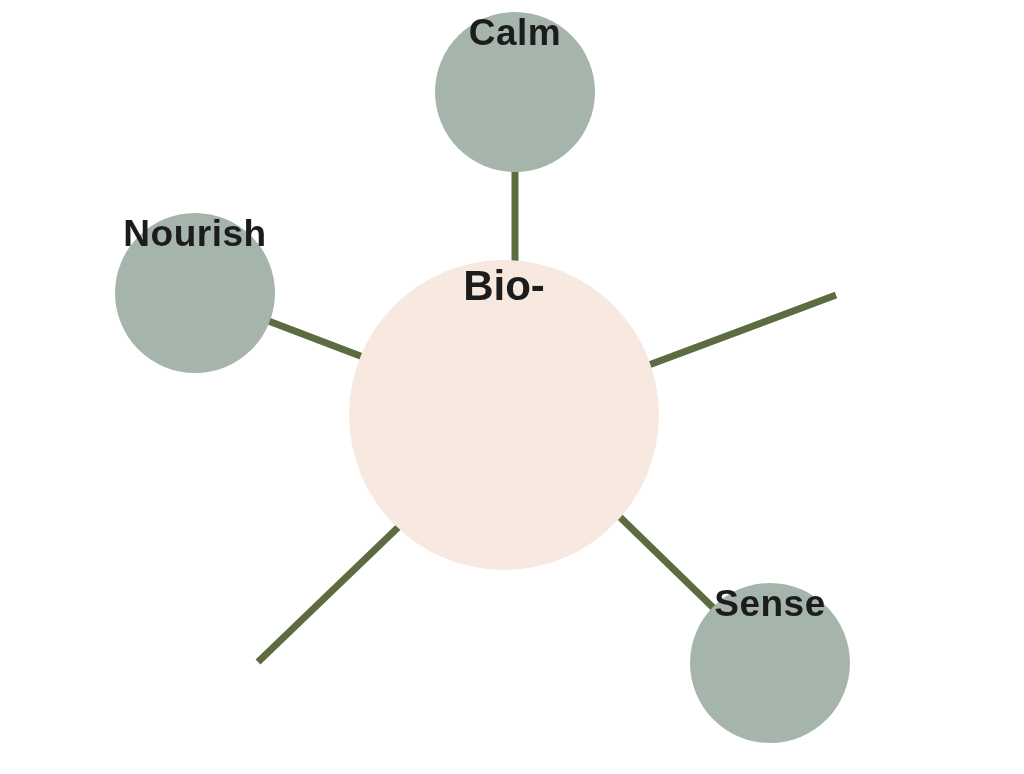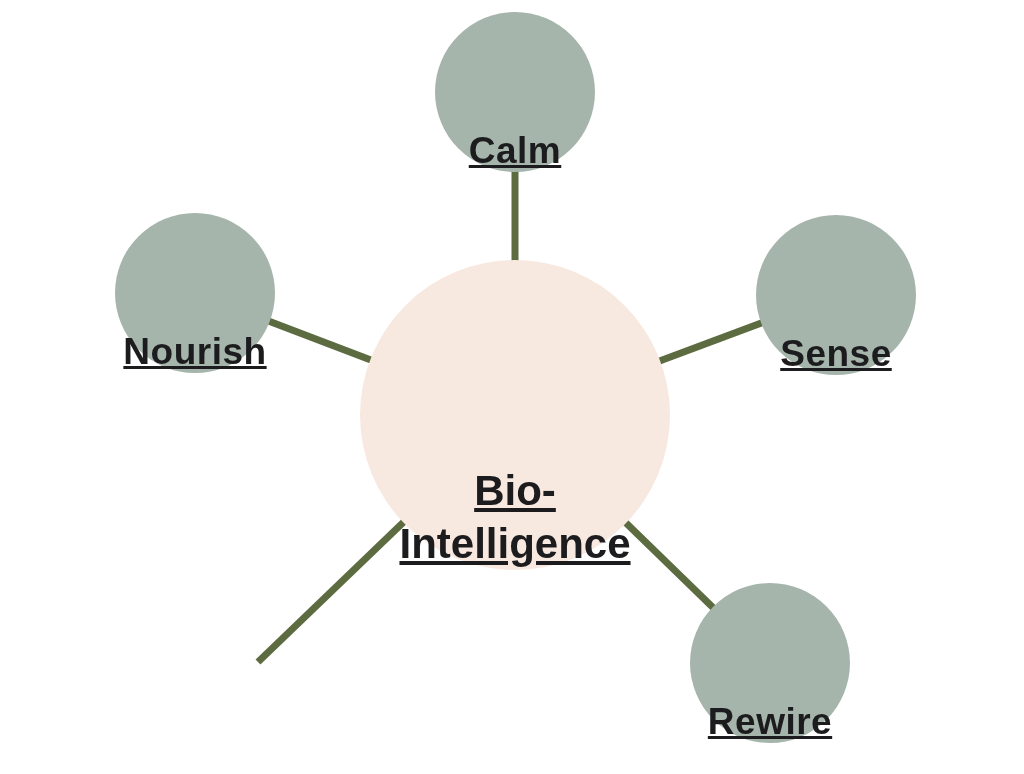--- a/index.html
+++ b/index.html
@@ -24,40 +24,39 @@
     z-index: 1;
   }
   .connectors line {
     stroke: #5c6b40;
     stroke-width: 7;
   }
   .node {
     position: absolute;
     border-radius: 50%;
     display: flex;
-    align-items: flex-end;
+    align-items: flex-start;
     justify-content: center;
     text-align: center;
     z-index: 2;
     color: #1c1c1e;
     font-weight: 700;
-    text-decoration: underline;
   }
   .sat {
     width: 160px;
     height: 160px;
     background: #a6b5ab;
     font-size: 37px;
     letter-spacing: 0.5px;
   }
   .center {
     width: 310px;
     height: 310px;
     background: #f8e9e0;
-    left: 360px;
+    left: 349px;
     top: 260px;
     font-size: 42px;
   }
   .center .line {
     display: block;
     line-height: 1.25;
   }
   .node-calm    { left: 435px; top:  12px; }
   .node-sense   { left: 756px; top: 215px; }
   .node-rewire  { left: 115px; top: 213px; }
@@ -73,34 +72,30 @@
     <line x1="515" y1="415" x2="515" y2="92"></line>
     <line x1="515" y1="415" x2="836" y2="295"></line>
     <line x1="515" y1="415" x2="195" y2="293"></line>
     <line x1="515" y1="415" x2="258" y2="662"></line>
     <line x1="515" y1="415" x2="770" y2="663"></line>
   </svg>
 
   <div class="node center">
     <div>
       <span class="line">Bio-</span>
-      <span class="line">Intelligence</span>
     </div>
   </div>
 
   <div class="node sat node-calm">
     <span>Calm</span>
   </div>
 
-  <div class="node sat node-sense">
-    <span>Sense</span>
-  </div>
 
   <div class="node sat node-rewire">
     <span>Nourish</span>
   </div>
 
 
   <div class="node sat node-trust">
-    <span>Rewire</span>
+    <span>Sense</span>
   </div>
 
 </div>
 
 </body></html>

